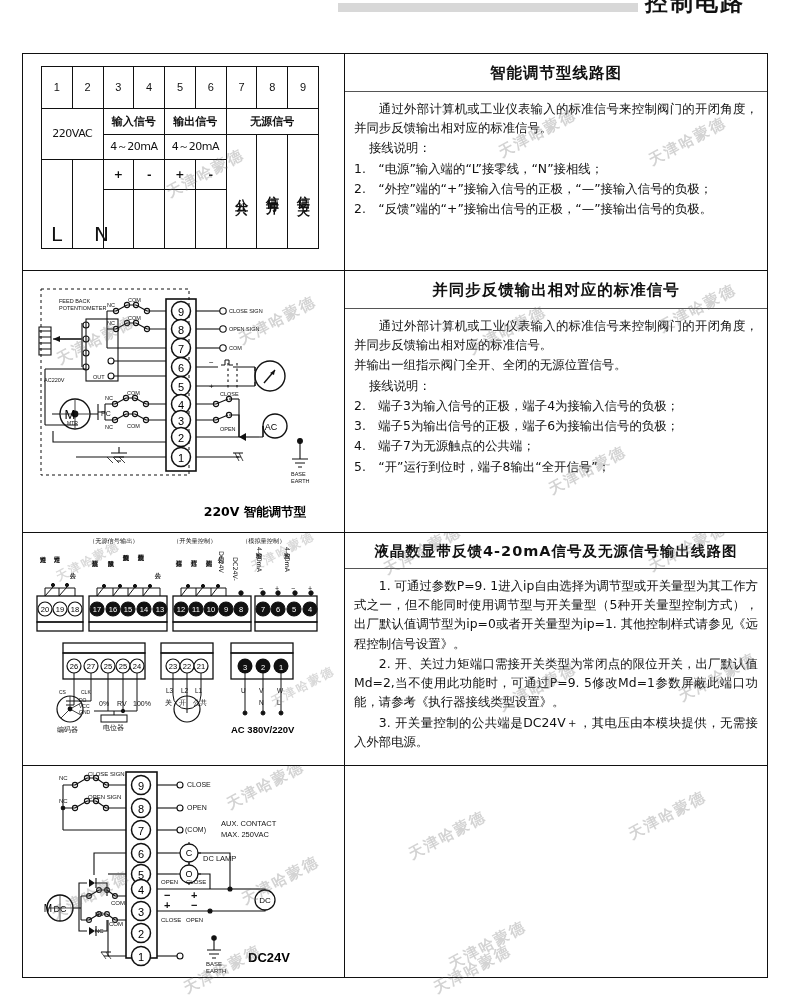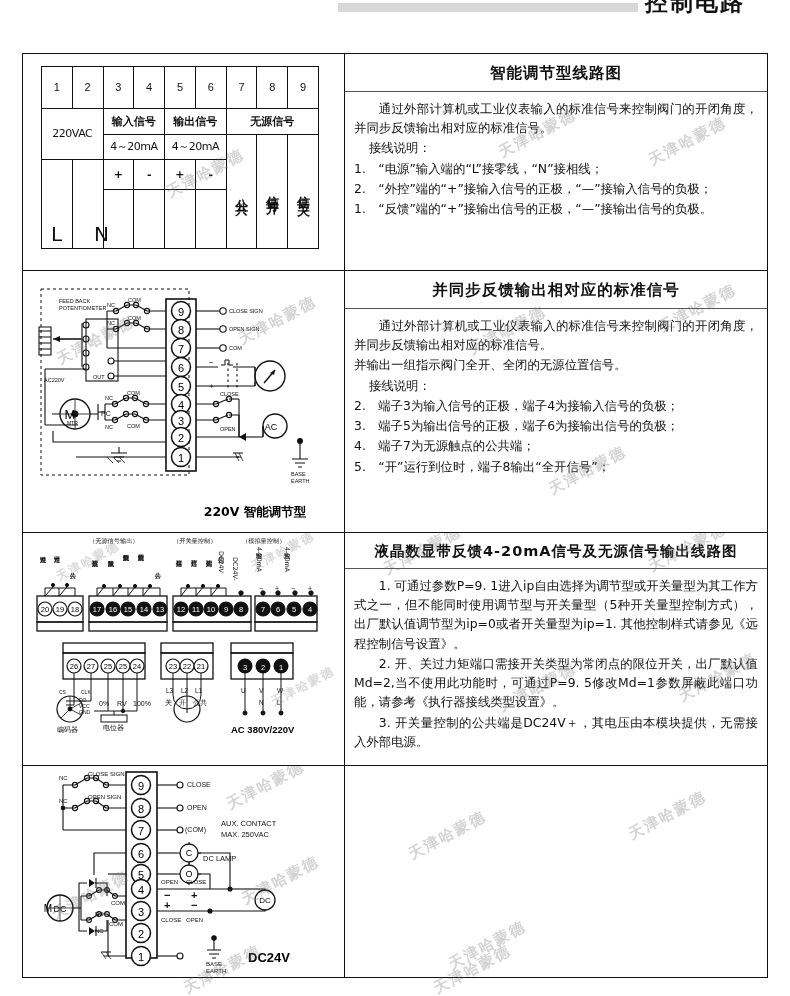--- a/index.html
+++ b/index.html
@@ -112,21 +112,21 @@
         </div>
         <div class="wm" style="left:140px;top:110px;">天津哈蒙德</div>
       </div>
       <div class="pright">
         <div class="ptitle">智能调节型线路图</div>
         <div class="pbody">
           <p class="ind">通过外部计算机或工业仪表输入的标准信号来控制阀门的开闭角度，并同步反馈输出相对应的标准信号。</p>
           <p class="lead">接线说明：</p>
           <p class="num">1.　“电源”输入端的“L”接零线，“N”接相线；</p>
           <p class="num">2.　“外控”端的“+”接输入信号的正极，“—”接输入信号的负极；</p>
-          <p class="num">1.　“反馈”端的“+”接输出信号的正极，“—”接输出信号的负极。</p>
+          <p class="num">2.　“反馈”端的“+”接输出信号的正极，“—”接输出信号的负极。</p>
         </div>
         <div class="wm" style="left:150px;top:70px;">天津哈蒙德</div>
         <div class="wm" style="left:300px;top:78px;">天津哈蒙德</div>
       </div>
     </div>
 
     <div class="panel" style="height:262px;">
       <div class="pleft" style="width:322px;">
         <div class="dg">
           <svg width="322" height="260" viewBox="0 0 322 260">

